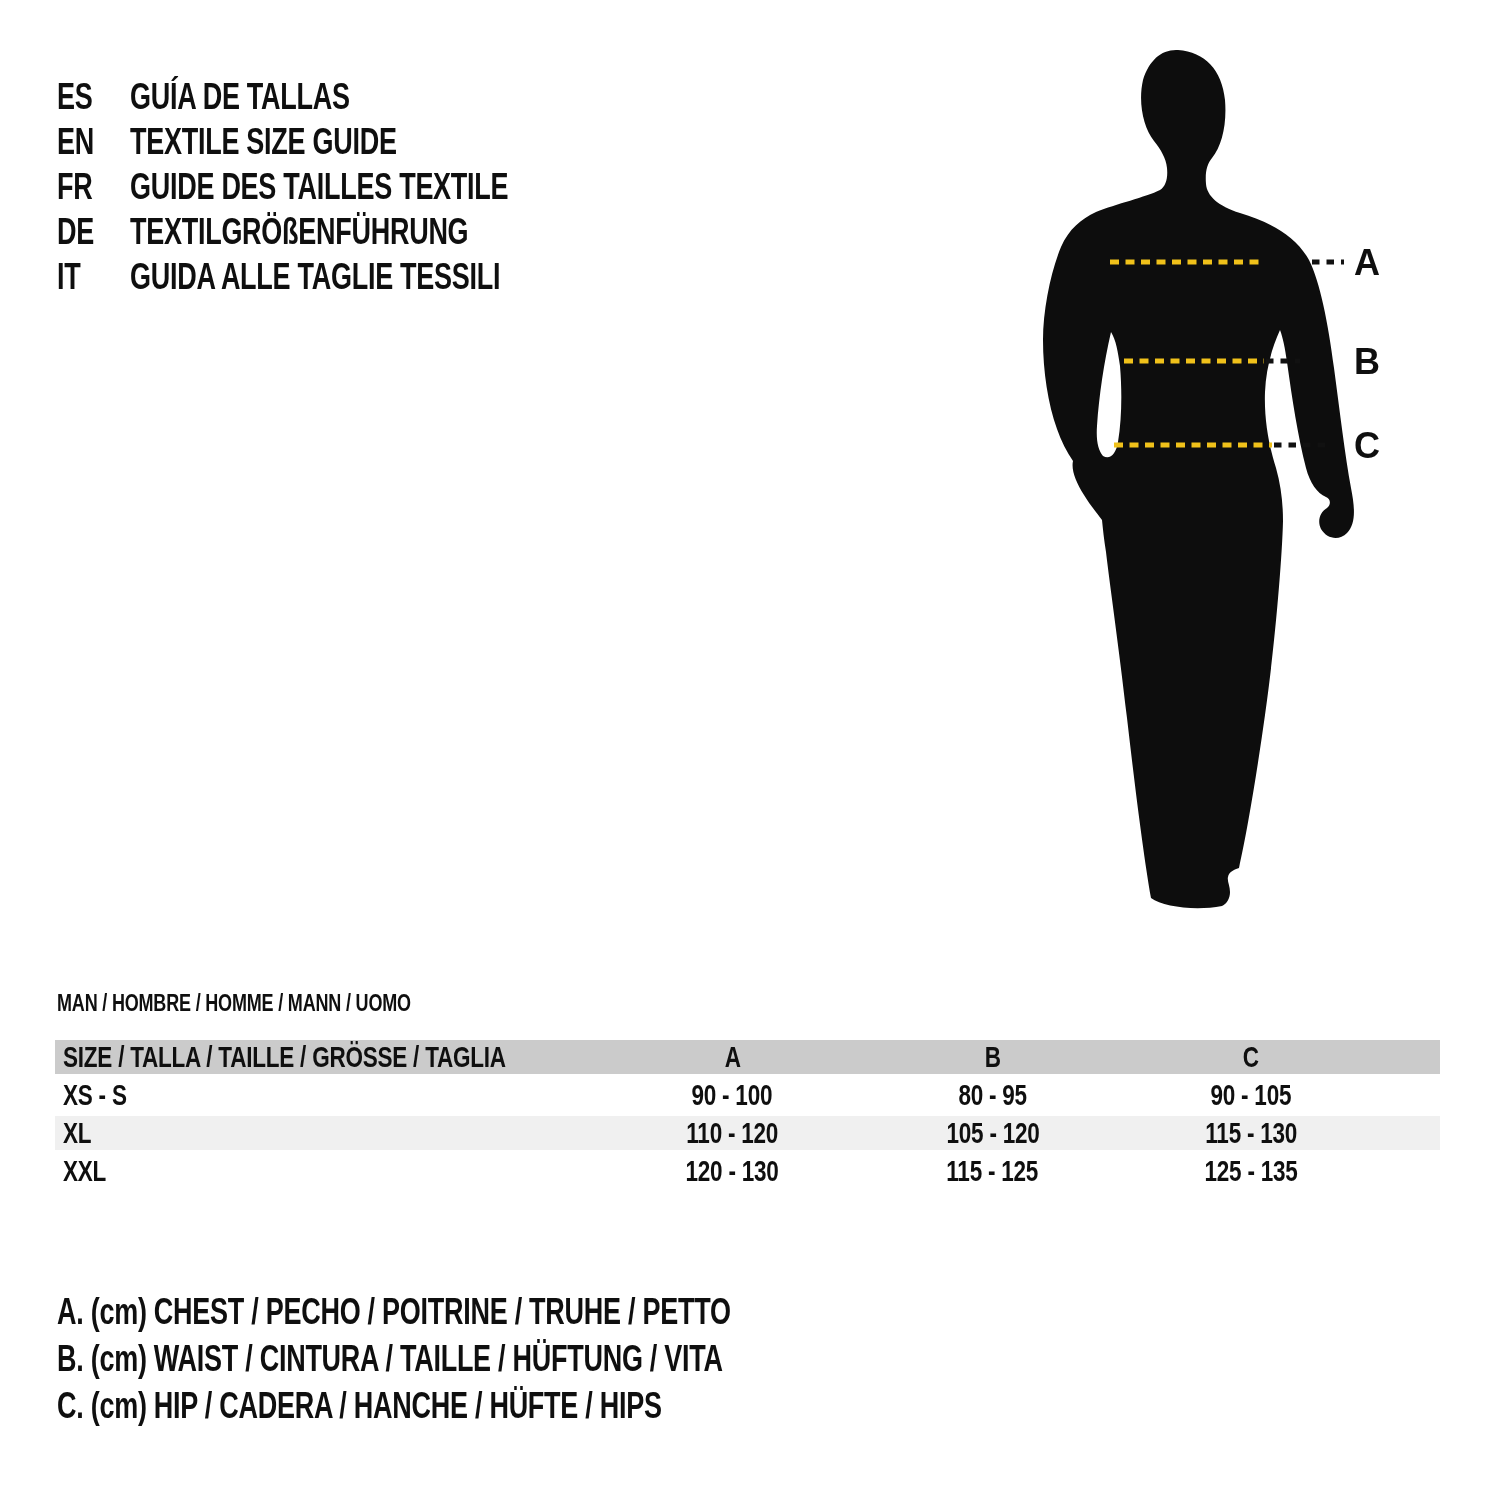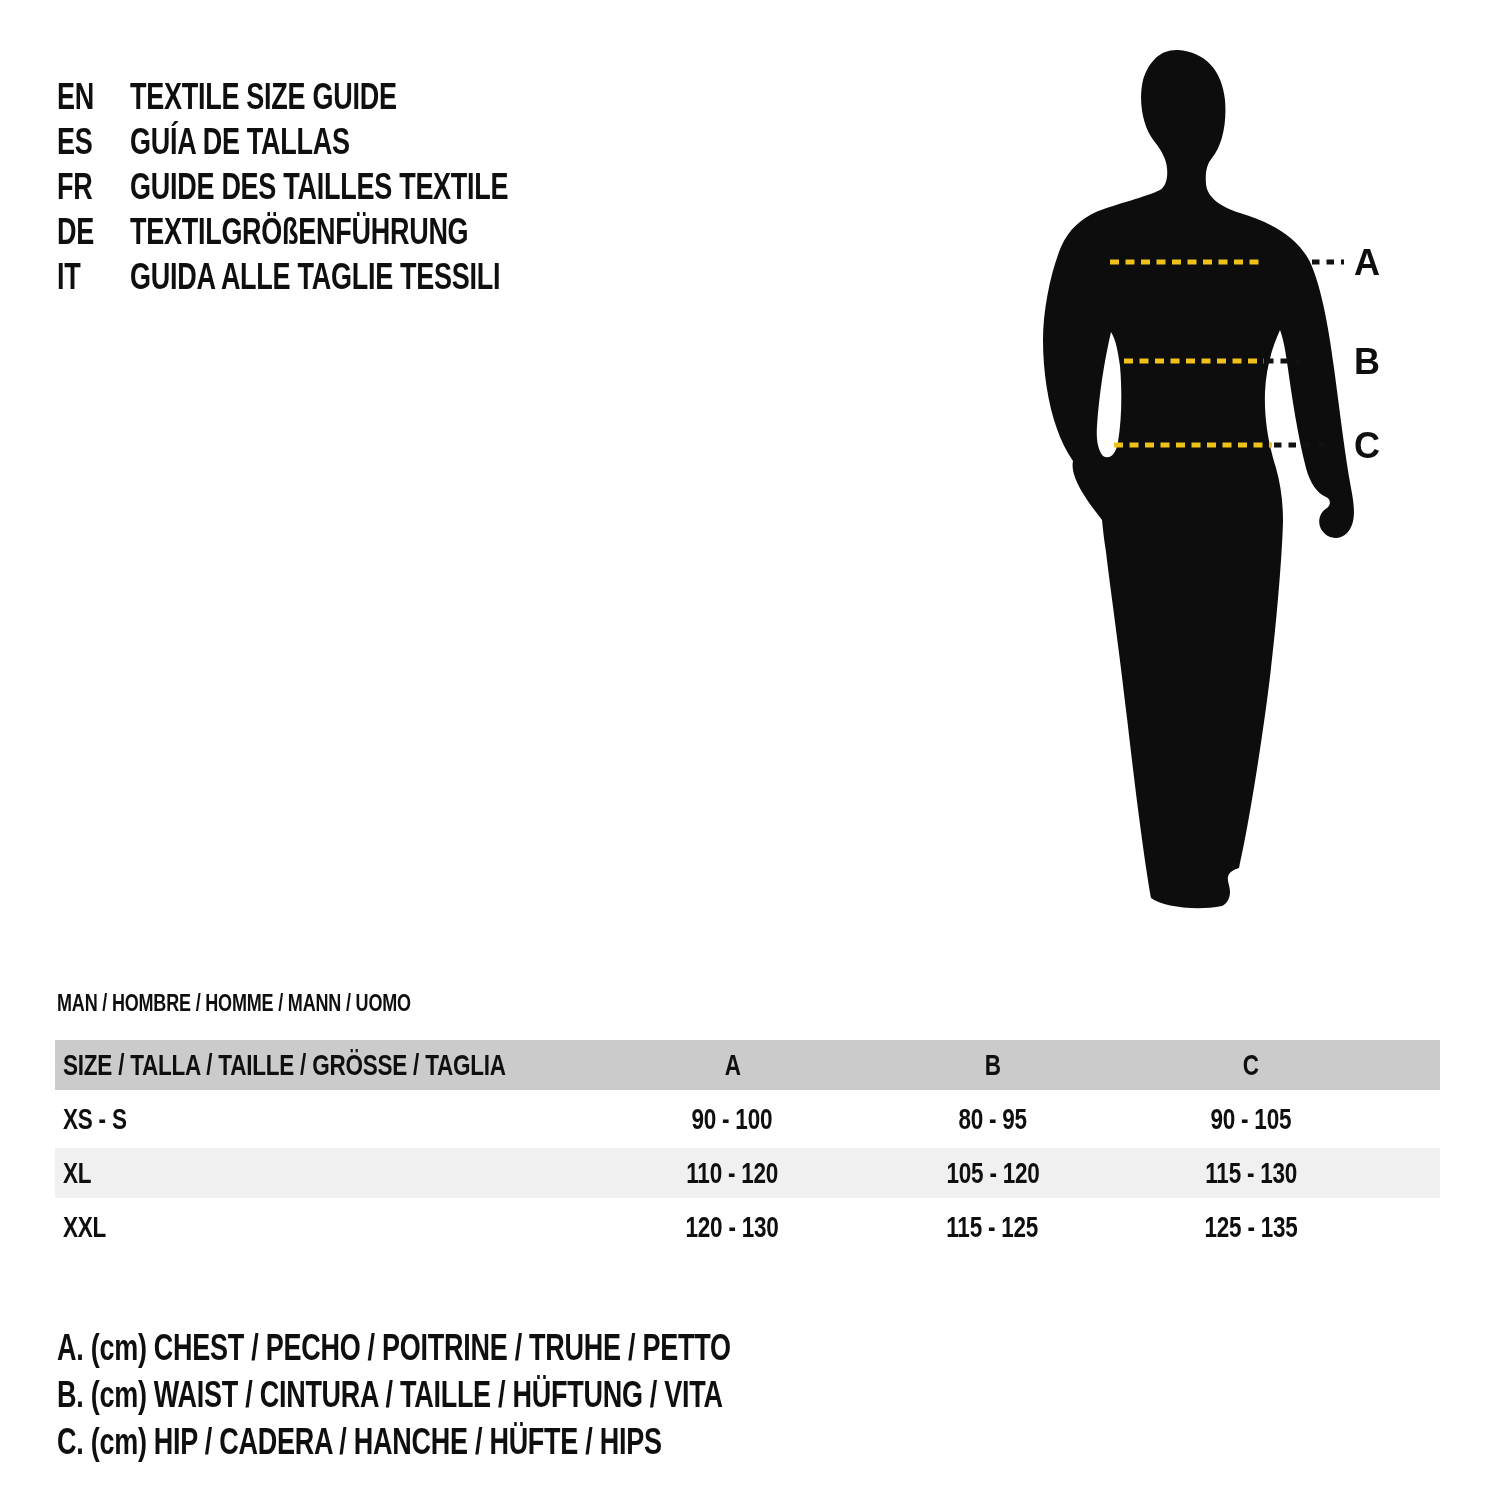--- a/index.html
+++ b/index.html
@@ -21,46 +21,46 @@
   .figure-wrap{position:absolute;left:1030px;top:40px;width:370px;height:880px;margin:0;}
   .figure-wrap svg{display:block;width:100%;height:100%;}
 
   .section-heading{position:absolute;left:57px;top:980px;margin:0;font-size:24px;font-weight:700;line-height:45px;}
 
   .size-table{
     position:absolute;left:55px;top:1040px;width:1385px;
     border-collapse:collapse;table-layout:fixed;font-weight:700;
   }
   .size-table th,.size-table td{
-    padding:8px;height:31px;font-size:30px;font-weight:700;
+    padding:0;height:31px;font-size:30px;font-weight:700;
     border-bottom:4px solid #ffffff;text-align:center;vertical-align:middle;
   }
   .size-table th:first-child,.size-table td:first-child{text-align:left;padding-left:8px;}
   .size-table thead tr{background:#cbcbcb;}
   .size-table tbody tr:nth-child(even){background:#f0f0f0;}
   .size-table tbody tr:nth-child(odd){background:#ffffff;}
 
-  .legend{position:absolute;left:57px;top:1324px;font-size:36px;font-weight:700;}
+  .legend{position:absolute;left:57px;top:1288px;font-size:36px;font-weight:700;}
   .legend-row{display:flex;height:47px;align-items:center;}
 
   .fig-label{font-family:"Liberation Sans",sans-serif;font-weight:700;font-size:36px;fill:#0f0f0f;}
 </style>
 </head>
 <body>
 
 <div class="page">
 
   <section class="lang-list">
     <div class="lang-row">
+      <span class="lang-code"><span class="cl">ES</span></span>
+      <span class="cl">GUÍA DE TALLAS</span>
+    </div>
+    <div class="lang-row">
       <span class="lang-code"><span class="cl">EN</span></span>
       <span class="cl">TEXTILE SIZE GUIDE</span>
-    </div>
-    <div class="lang-row">
-      <span class="lang-code"><span class="cl">ES</span></span>
-      <span class="cl">GUÍA DE TALLAS</span>
     </div>
     <div class="lang-row">
       <span class="lang-code"><span class="cl">FR</span></span>
       <span class="cl">GUIDE DES TAILLES TEXTILE</span>
     </div>
     <div class="lang-row">
       <span class="lang-code"><span class="cl">DE</span></span>
       <span class="cl">TEXTILGRÖßENFÜHRUNG</span>
     </div>
     <div class="lang-row">

